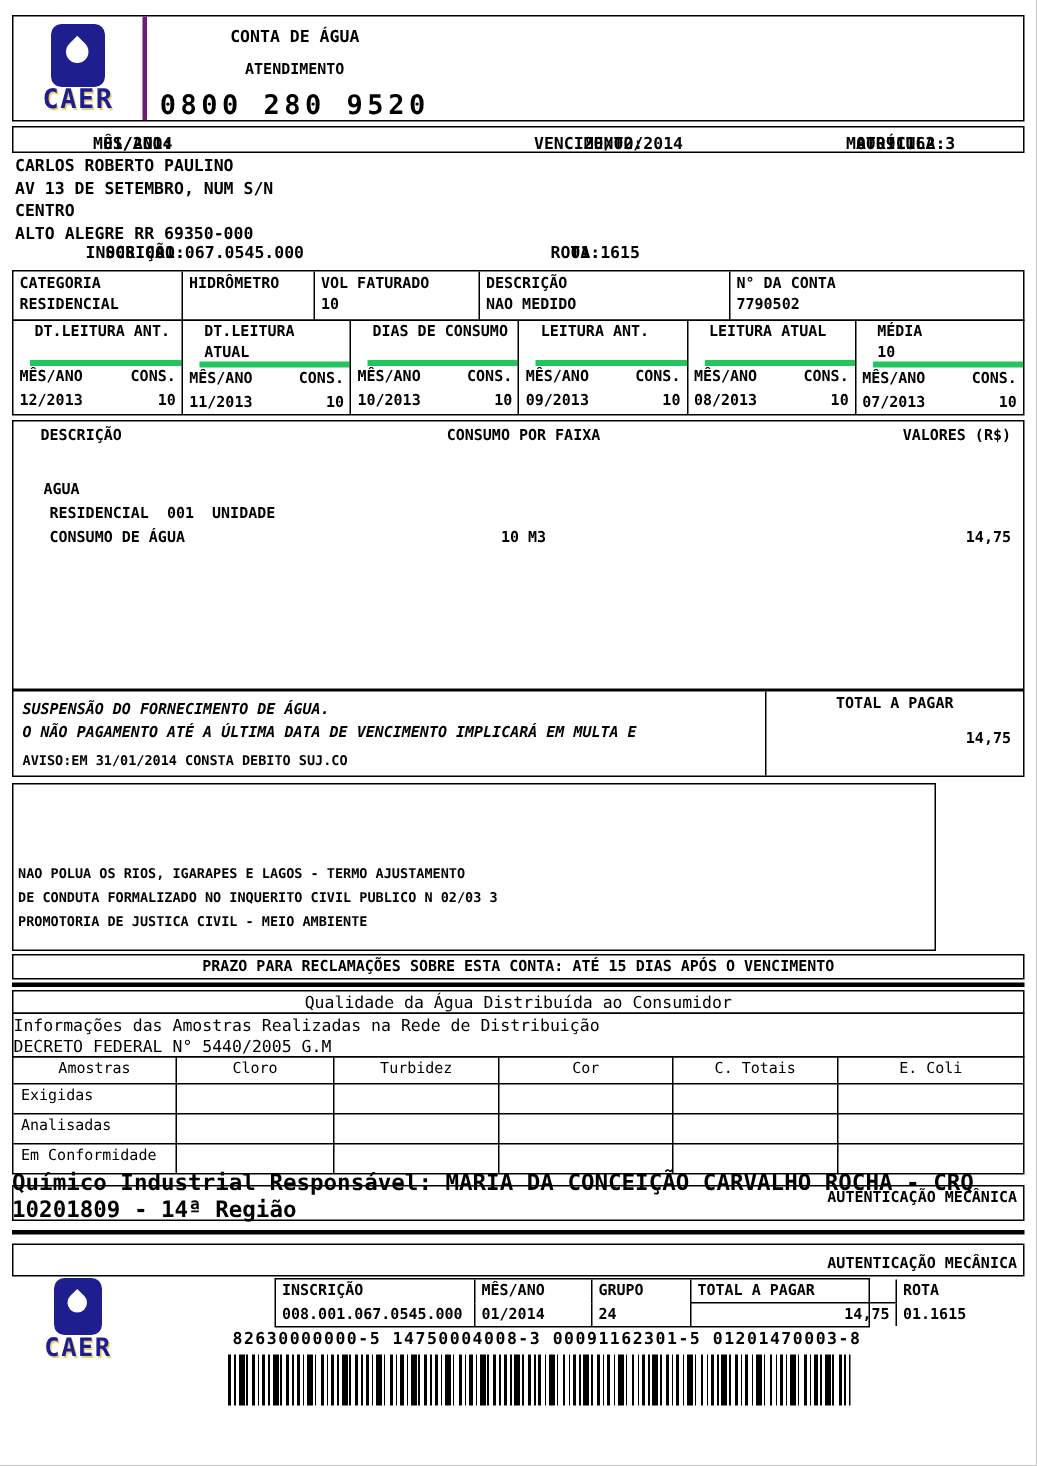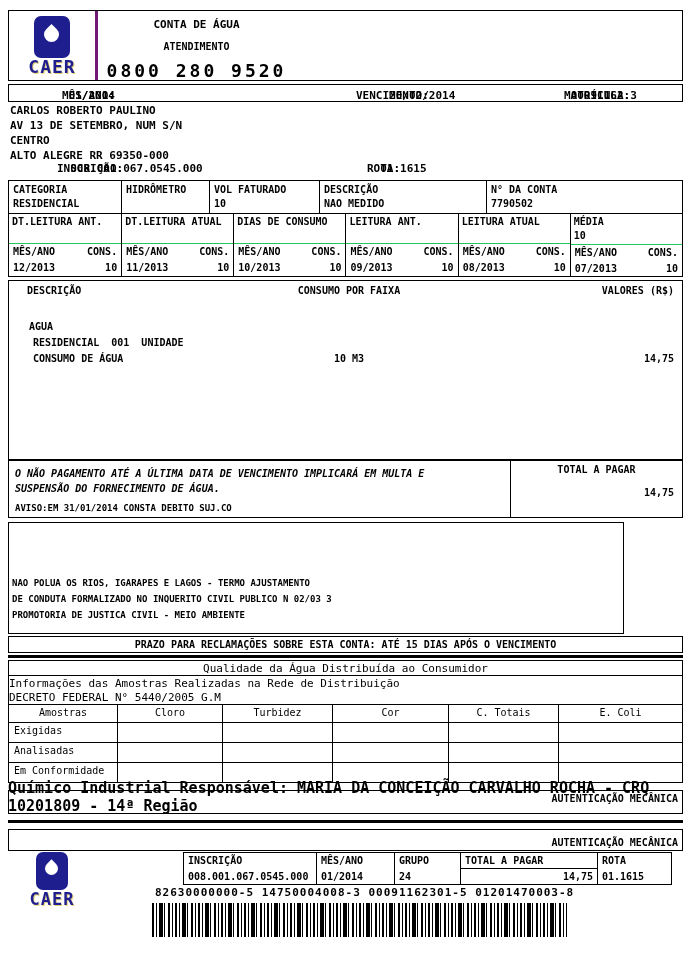--- a/index.html
+++ b/index.html
@@ -43,21 +43,21 @@
 
   
   .cat-table { left:8px; top:180px; width:675px; height:34px; display:flex; }
   .cat-col { padding:2px 4px; line-height:14px; font-size:10px; border-left:1px solid #000; overflow:hidden; }
   .cat-col:first-child { border-left:none; }
 
   
   .lt-table { left:8px; top:213px; width:675px; height:64px; display:flex; font-size:10px; }
   .lt-col { width:16.6667%; border-left:1px solid #000; display:flex; flex-direction:column; }
   .lt-col:first-child { border-left:none; }
-  .lt-head { height:31px; border-bottom:1px solid #22c55e; padding:1px 3px; line-height:14px; }
+  .lt-head { height:31px; border-bottom:4px solid #22c55e; padding:1px 3px; line-height:14px;margin-left:11px; }
   .lt-sub, .lt-val { display:flex; justify-content:space-between; padding:1px 4px; line-height:14px; }
 
   
   .detail-box { left:8px; top:280px; width:675px; height:180px; font-size:10px; }
   .detail-row { display:flex; line-height:16px; }
   .detail-head { padding-top:2px; }
   .d-desc { width:210px; padding-left:18px; }
   .d-faixa { width:260px; text-align:center; }
   .d-val { flex:1; text-align:right; padding-right:8px; }
   .detail-lines { margin-top:20px; }
@@ -98,21 +98,21 @@
   .auth1 div { text-align:right; padding:2px 4px; font-size:10px; }
   .rule2 { left:8px; top:820px; width:675px; height:3px; background:#000; }
   .auth2 { left:8px; top:829px; width:675px; height:22px; }
   .auth2 div { text-align:right; padding-top:7px; padding-right:4px; font-size:10px; }
 
   
   .slip-logo { left:16px; top:852px; width:72px; display:flex; flex-direction:column; align-items:center; }
   .slip-logo .logo-mark { width:32px; height:38px; }
   .slip-logo .logo-drop { left:9px; top:10px; width:13px; height:13px; }
   .slip-logo .logo-word { font-size:17px; }
-  .slip-grid { left:183px; top:852px; width:489px; display:grid; grid-template-columns:132px 78px 66px 137px 1fr; font-size:10px; }
+  .slip-grid { left:183px; top:852px; width:397px; display:grid; grid-template-columns:132px 78px 66px 137px 1fr; font-size:10px; }
   .slip-grid > div { border-left:1px solid #000; padding:1px 4px; line-height:13px; }
   .slip-grid > div:nth-child(5n+1) { border-left:none; }
   .slip-total-label { border-bottom:1px solid #000; }
   .slip-val { padding-top:2px; }
   .slip-val-right { text-align:right; }
 
   
   .bc-number { left:155px; top:886px; font-size:11px; letter-spacing:1px; }
   .barcode { left:152px; top:903px; width:415px; height:34px;
     background: repeating-linear-gradient(90deg,
@@ -286,22 +286,22 @@
       <div class="detail-row">
         <div class="d-desc pre">CONSUMO DE ÁGUA</div>
         <div class="d-faixa">10 M3</div>
         <div class="d-val">14,75</div>
       </div>
     </div>
   </div>
 
   <div class="abs bordered total-box">
     <div class="tb-left">
+      <div class="tb-warn">SUSPENSÃO DO FORNECIMENTO DE ÁGUA.</div>
       <div class="tb-warn">O NÃO PAGAMENTO ATÉ A ÚLTIMA DATA DE VENCIMENTO IMPLICARÁ EM MULTA E</div>
-      <div class="tb-warn">SUSPENSÃO DO FORNECIMENTO DE ÁGUA.</div>
       <div class="tb-aviso">AVISO:EM 31/01/2014 CONSTA DEBITO SUJ.CO</div>
     </div>
     <div class="tb-right">
       <div class="tb-label">TOTAL A PAGAR</div>
       <div class="tb-value">14,75</div>
     </div>
   </div>
 
   <div class="abs bordered notice-box">
     <div>NAO POLUA OS RIOS, IGARAPES E LAGOS - TERMO AJUSTAMENTO</div>

